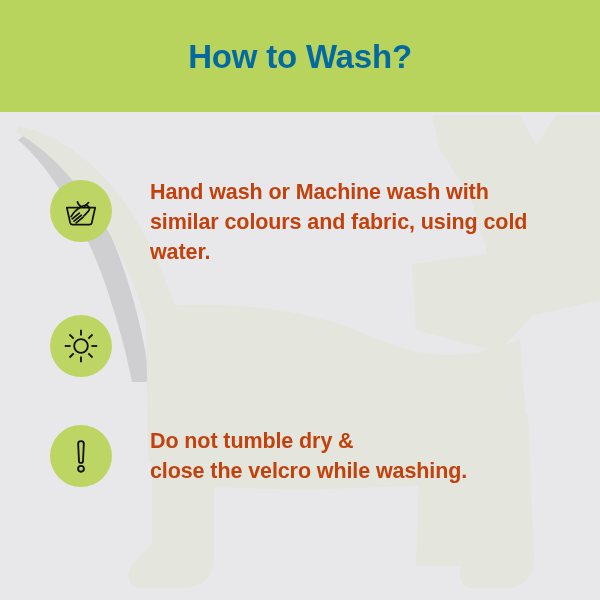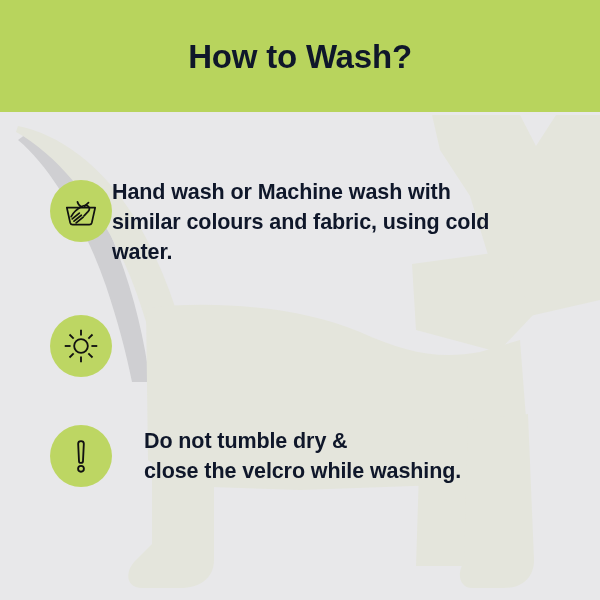--- a/index.html
+++ b/index.html
@@ -41,21 +41,21 @@
     height: 112px;
     background: #b8d45d;
     display: flex;
     align-items: center;
     justify-content: center;
     z-index: 5;
   }
   #header-title {
     font-size: 33px;
     font-weight: bold;
-    color: #0f172a;
+    color: #0369a1;
     letter-spacing: -0.2px;
     line-height: 1;
     margin: 0;
     padding: 0 10px;
     text-align: center;
   }
 
   
   #rows {
     position: absolute;
@@ -67,41 +67,42 @@
   }
   .row {
     position: absolute;
     left: 50px;
     display: flex;
     align-items: flex-start;
     width: 510px;
   }
   .row-1 { top: 66px; }
   .row-2 { top: 201px; }
-  .row-3 { top: 311px; gap: 32px; }
+  .row-3 { top: 311px; }
 
   .icon-circle {
     flex: 0 0 auto;
     width: 62px;
     height: 62px;
     border-radius: 50%;
     background: #bdd663;
     display: flex;
     align-items: center;
     justify-content: center;
     margin-top: 2px;
   }
   .icon-circle svg {
     display: block;
   }
 
   .row-text {
+    margin-left: 38px;
     font-size: 21.5px;
     font-weight: bold;
-    color: #0f172a;
+    color: #c2410c;
     line-height: 1.39;
     white-space: pre-line;
     letter-spacing: -0.1px;
   }
   .row-2 .row-text { margin-top: 15px; }
   .row-3 .row-text { margin-top: 4px; }
 </style>
 </head>
 <body>
 

